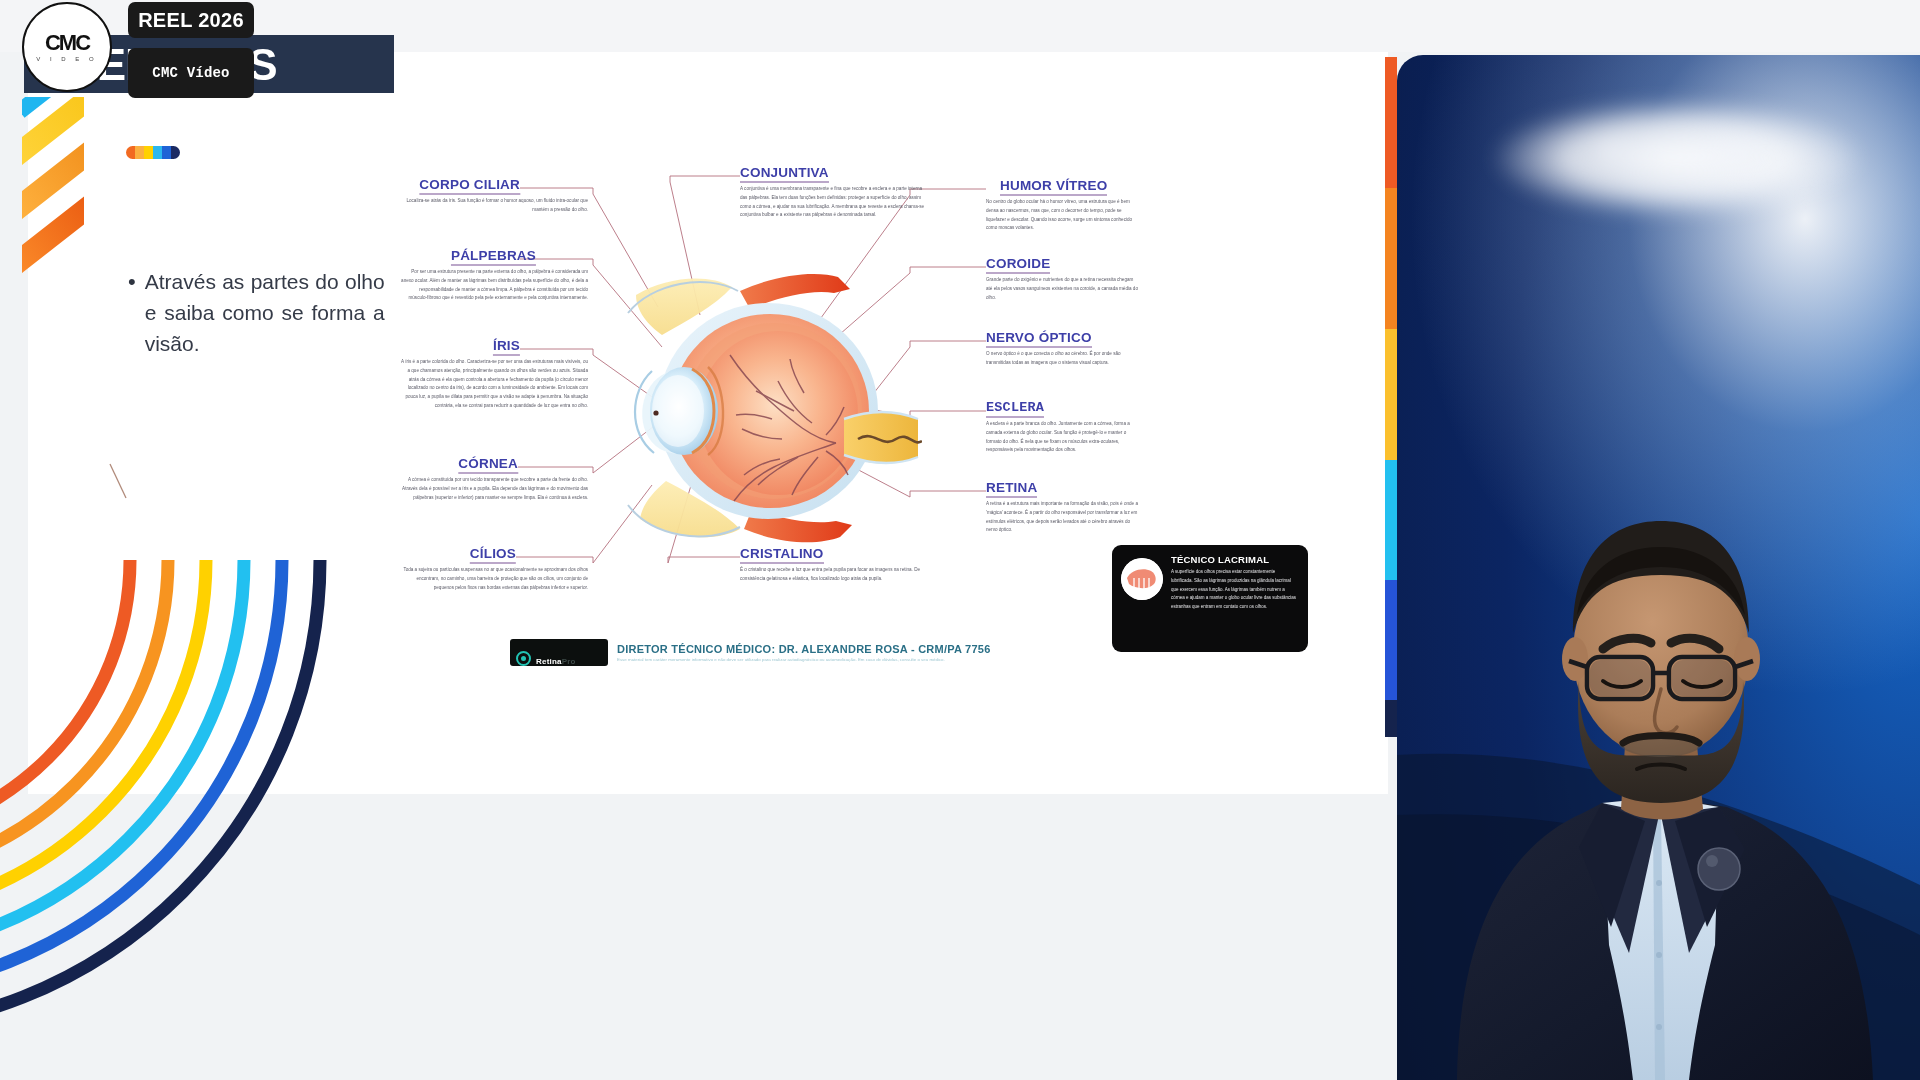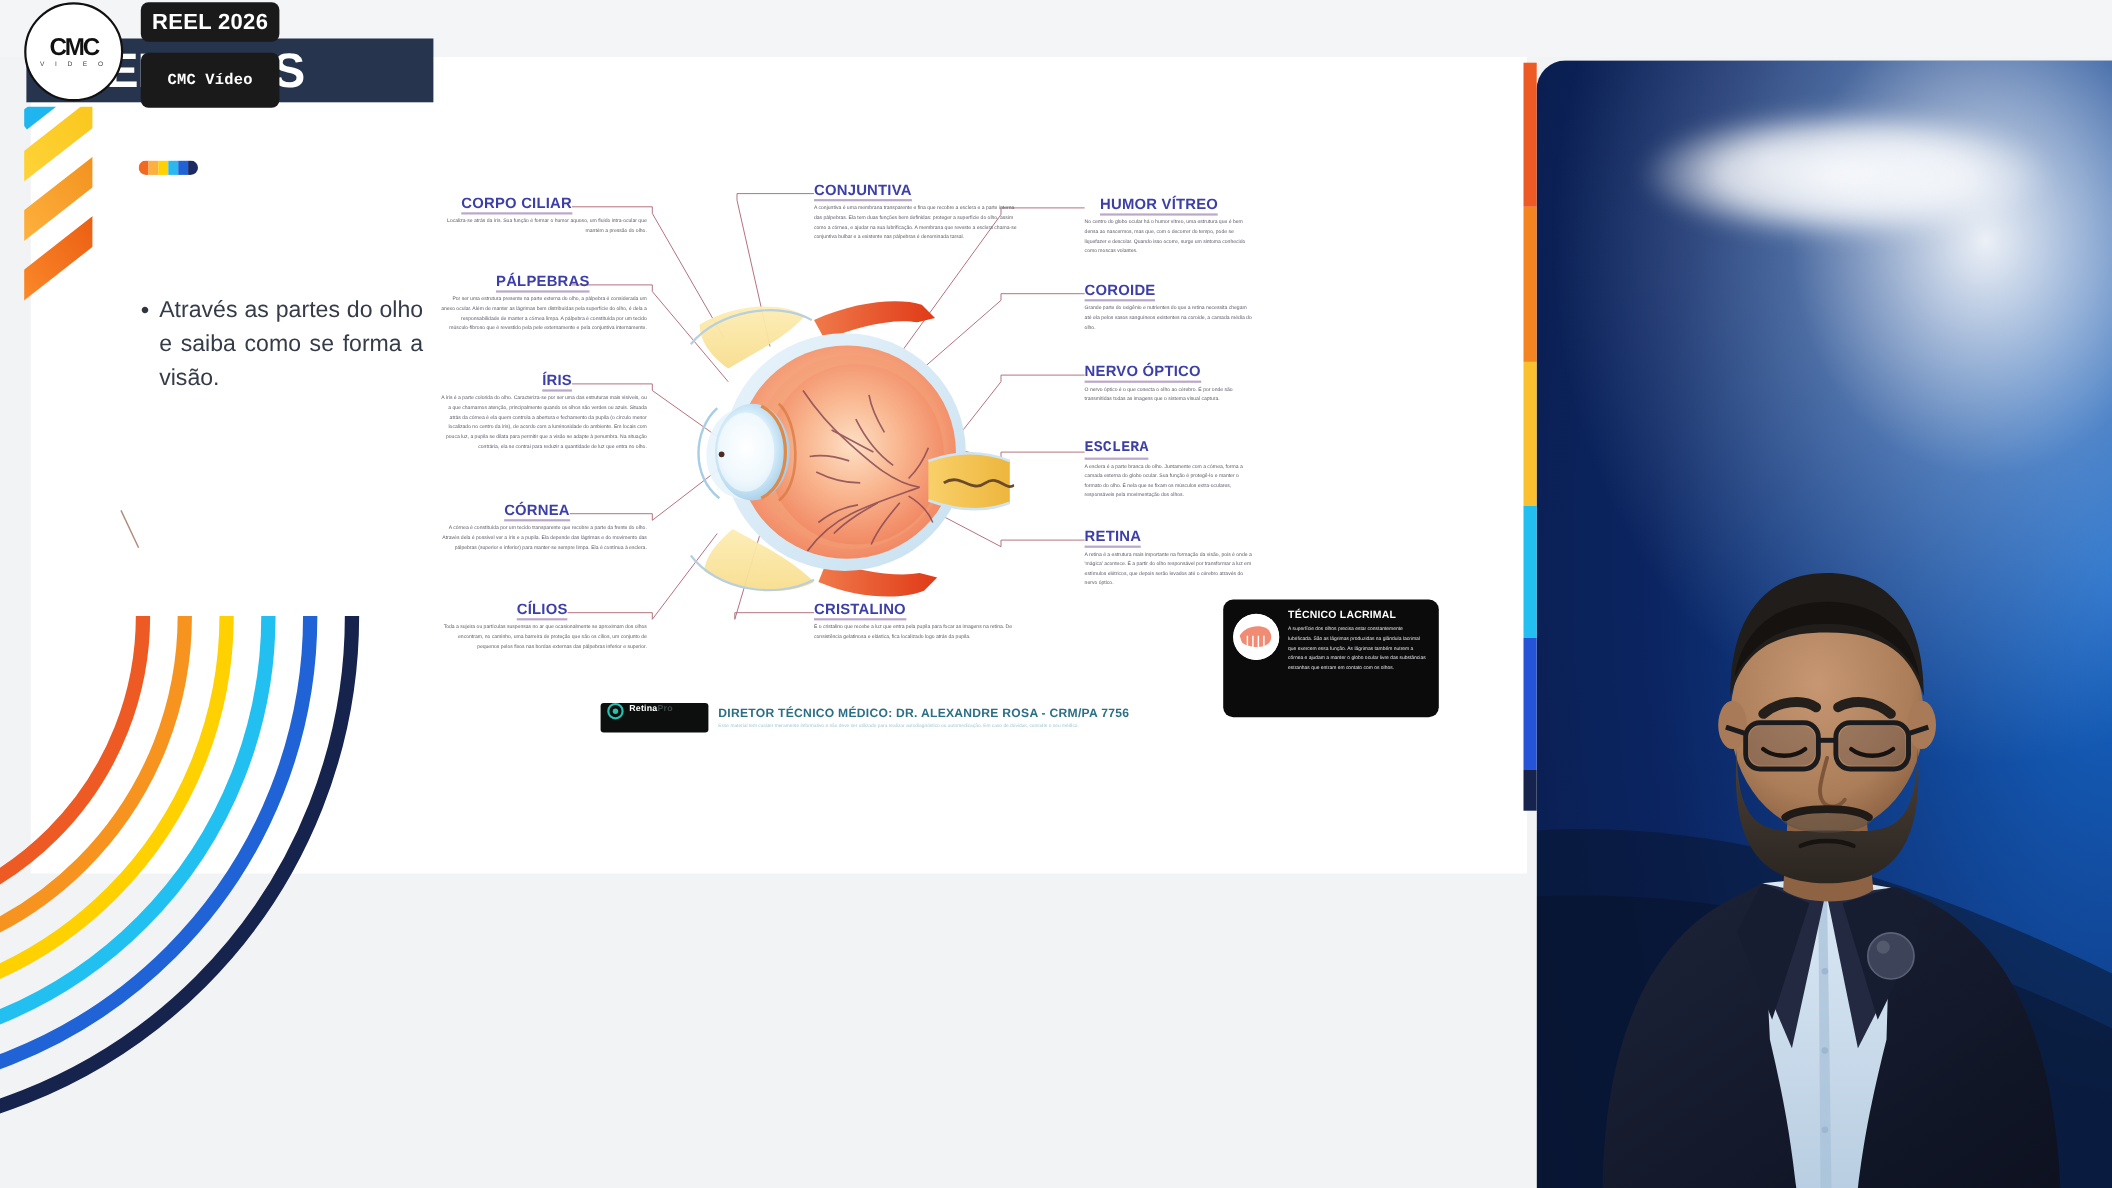--- a/index.html
+++ b/index.html
@@ -76,21 +76,21 @@
     display:flex; gap:8px; align-items:flex-start;
   }
   .lacrimal-icon { width:42px; height:42px; border-radius:50%; background:#ffffff; flex:0 0 42px;
                    display:flex; align-items:center; justify-content:center; overflow:hidden; margin-top:4px;}
   .lacrimal-title { font-size:9.5px; font-weight:bold; color:#ffffff; letter-spacing:.2px; margin-bottom:3px;
                     font-family:"Liberation Sans", sans-serif; }
   .lacrimal-body { font-size:4.5px; line-height:1.95; color:#e7e7ea; font-family:"Liberation Sans", sans-serif; }
 
   
   .footer { position:absolute; left:110px; top:481px; width:560px; height:32px; display:flex; align-items:center; gap:9px; }
-  .footer-logo { width:98px; height:27px; background:#0c0f0e; border-radius:3px; display:flex; align-items:flex-start; gap:5px; padding:0 6px;margin-left:36px; }
+  .footer-logo { width:98px; height:27px; background:#0c0f0e; border-radius:3px; display:flex; align-items:flex-end; gap:5px; padding:0 6px; }
   .footer-logo-ring { width:15px; height:15px; border-radius:50%; border:2.2px solid #22c3b3; display:flex; align-items:center; justify-content:center; }
   .footer-logo-dot { width:5px; height:5px; border-radius:50%; background:#22c3b3; }
   .footer-logo-text { font-size:8px; font-weight:bold; color:#ffffff; font-family:"Liberation Sans", sans-serif; letter-spacing:.2px;}
   .footer-logo-text em { font-style:normal; color:#3e4a48; }
   .footer-txt-1 { font-size:11px; font-weight:bold; color:#2a6f86; letter-spacing:.25px; font-family:"Liberation Sans", sans-serif; }
   .footer-txt-2 { font-size:4.4px; color:#9fc8d2; margin-top:2px; font-family:"Liberation Sans", sans-serif; }
 
   
   .rail { position:absolute; left:1385px; top:57px; width:12px; height:680px; display:flex; flex-direction:column; }
   .rail i { display:block; width:100%; }

